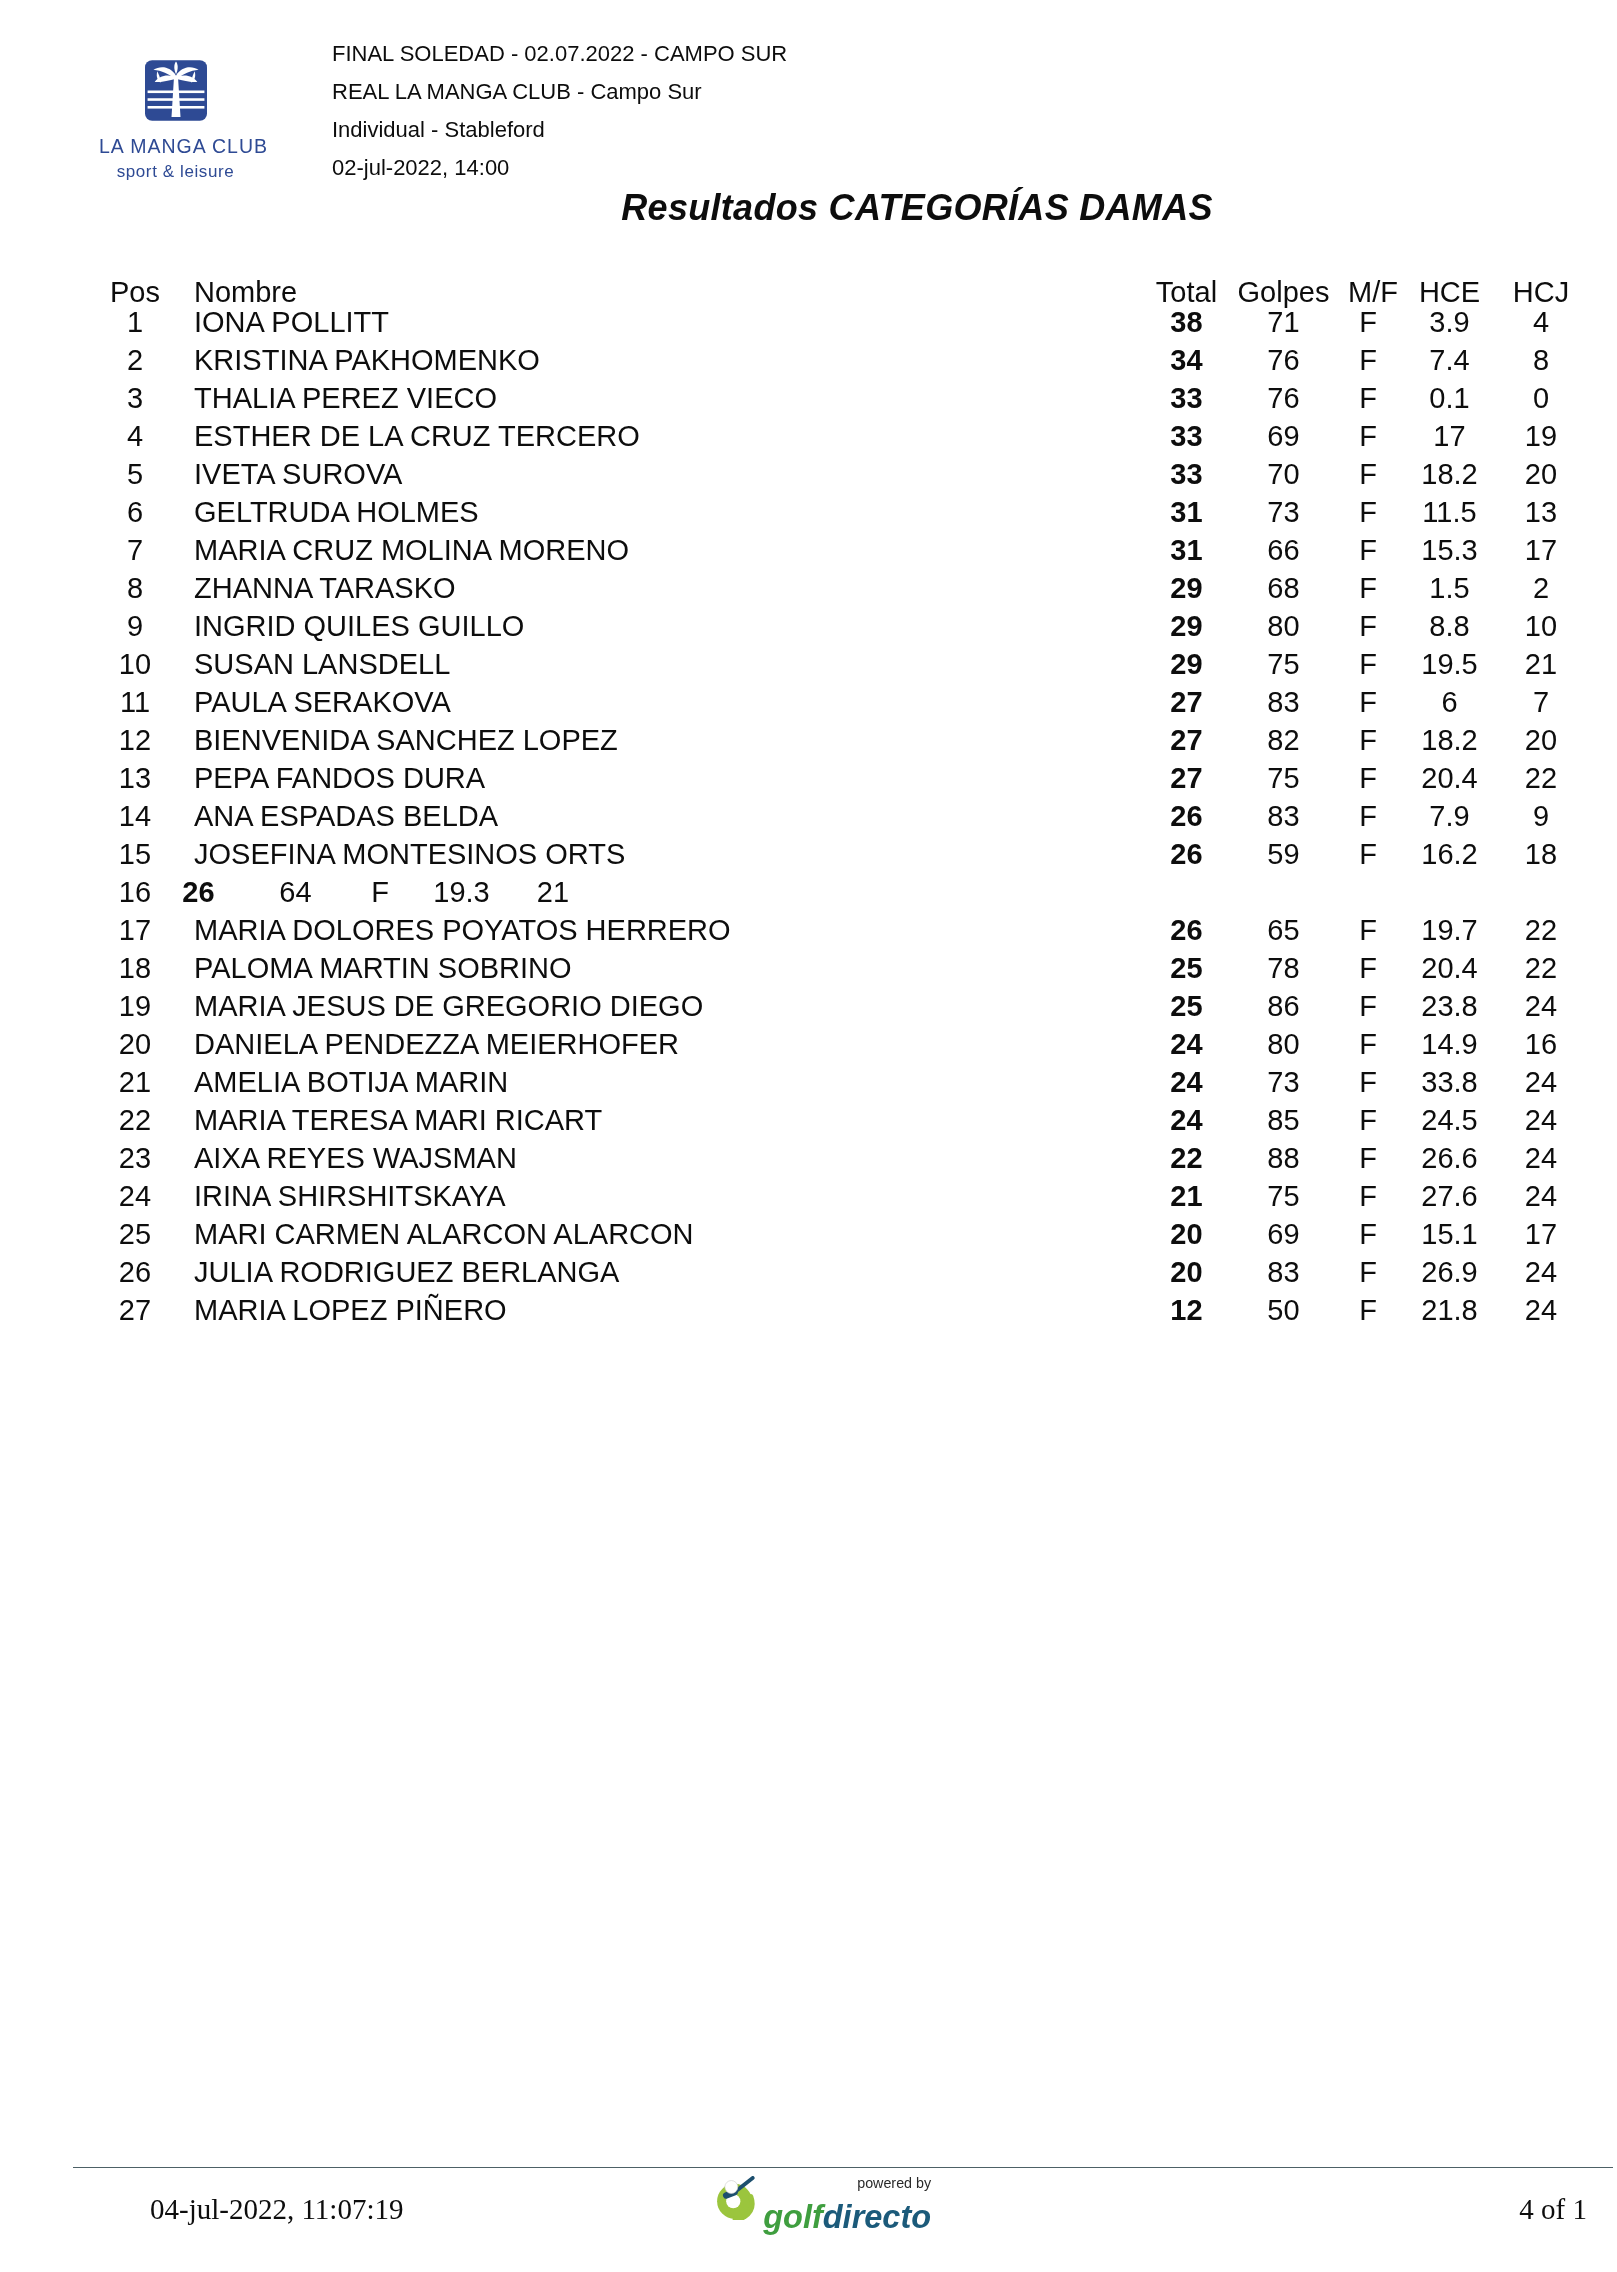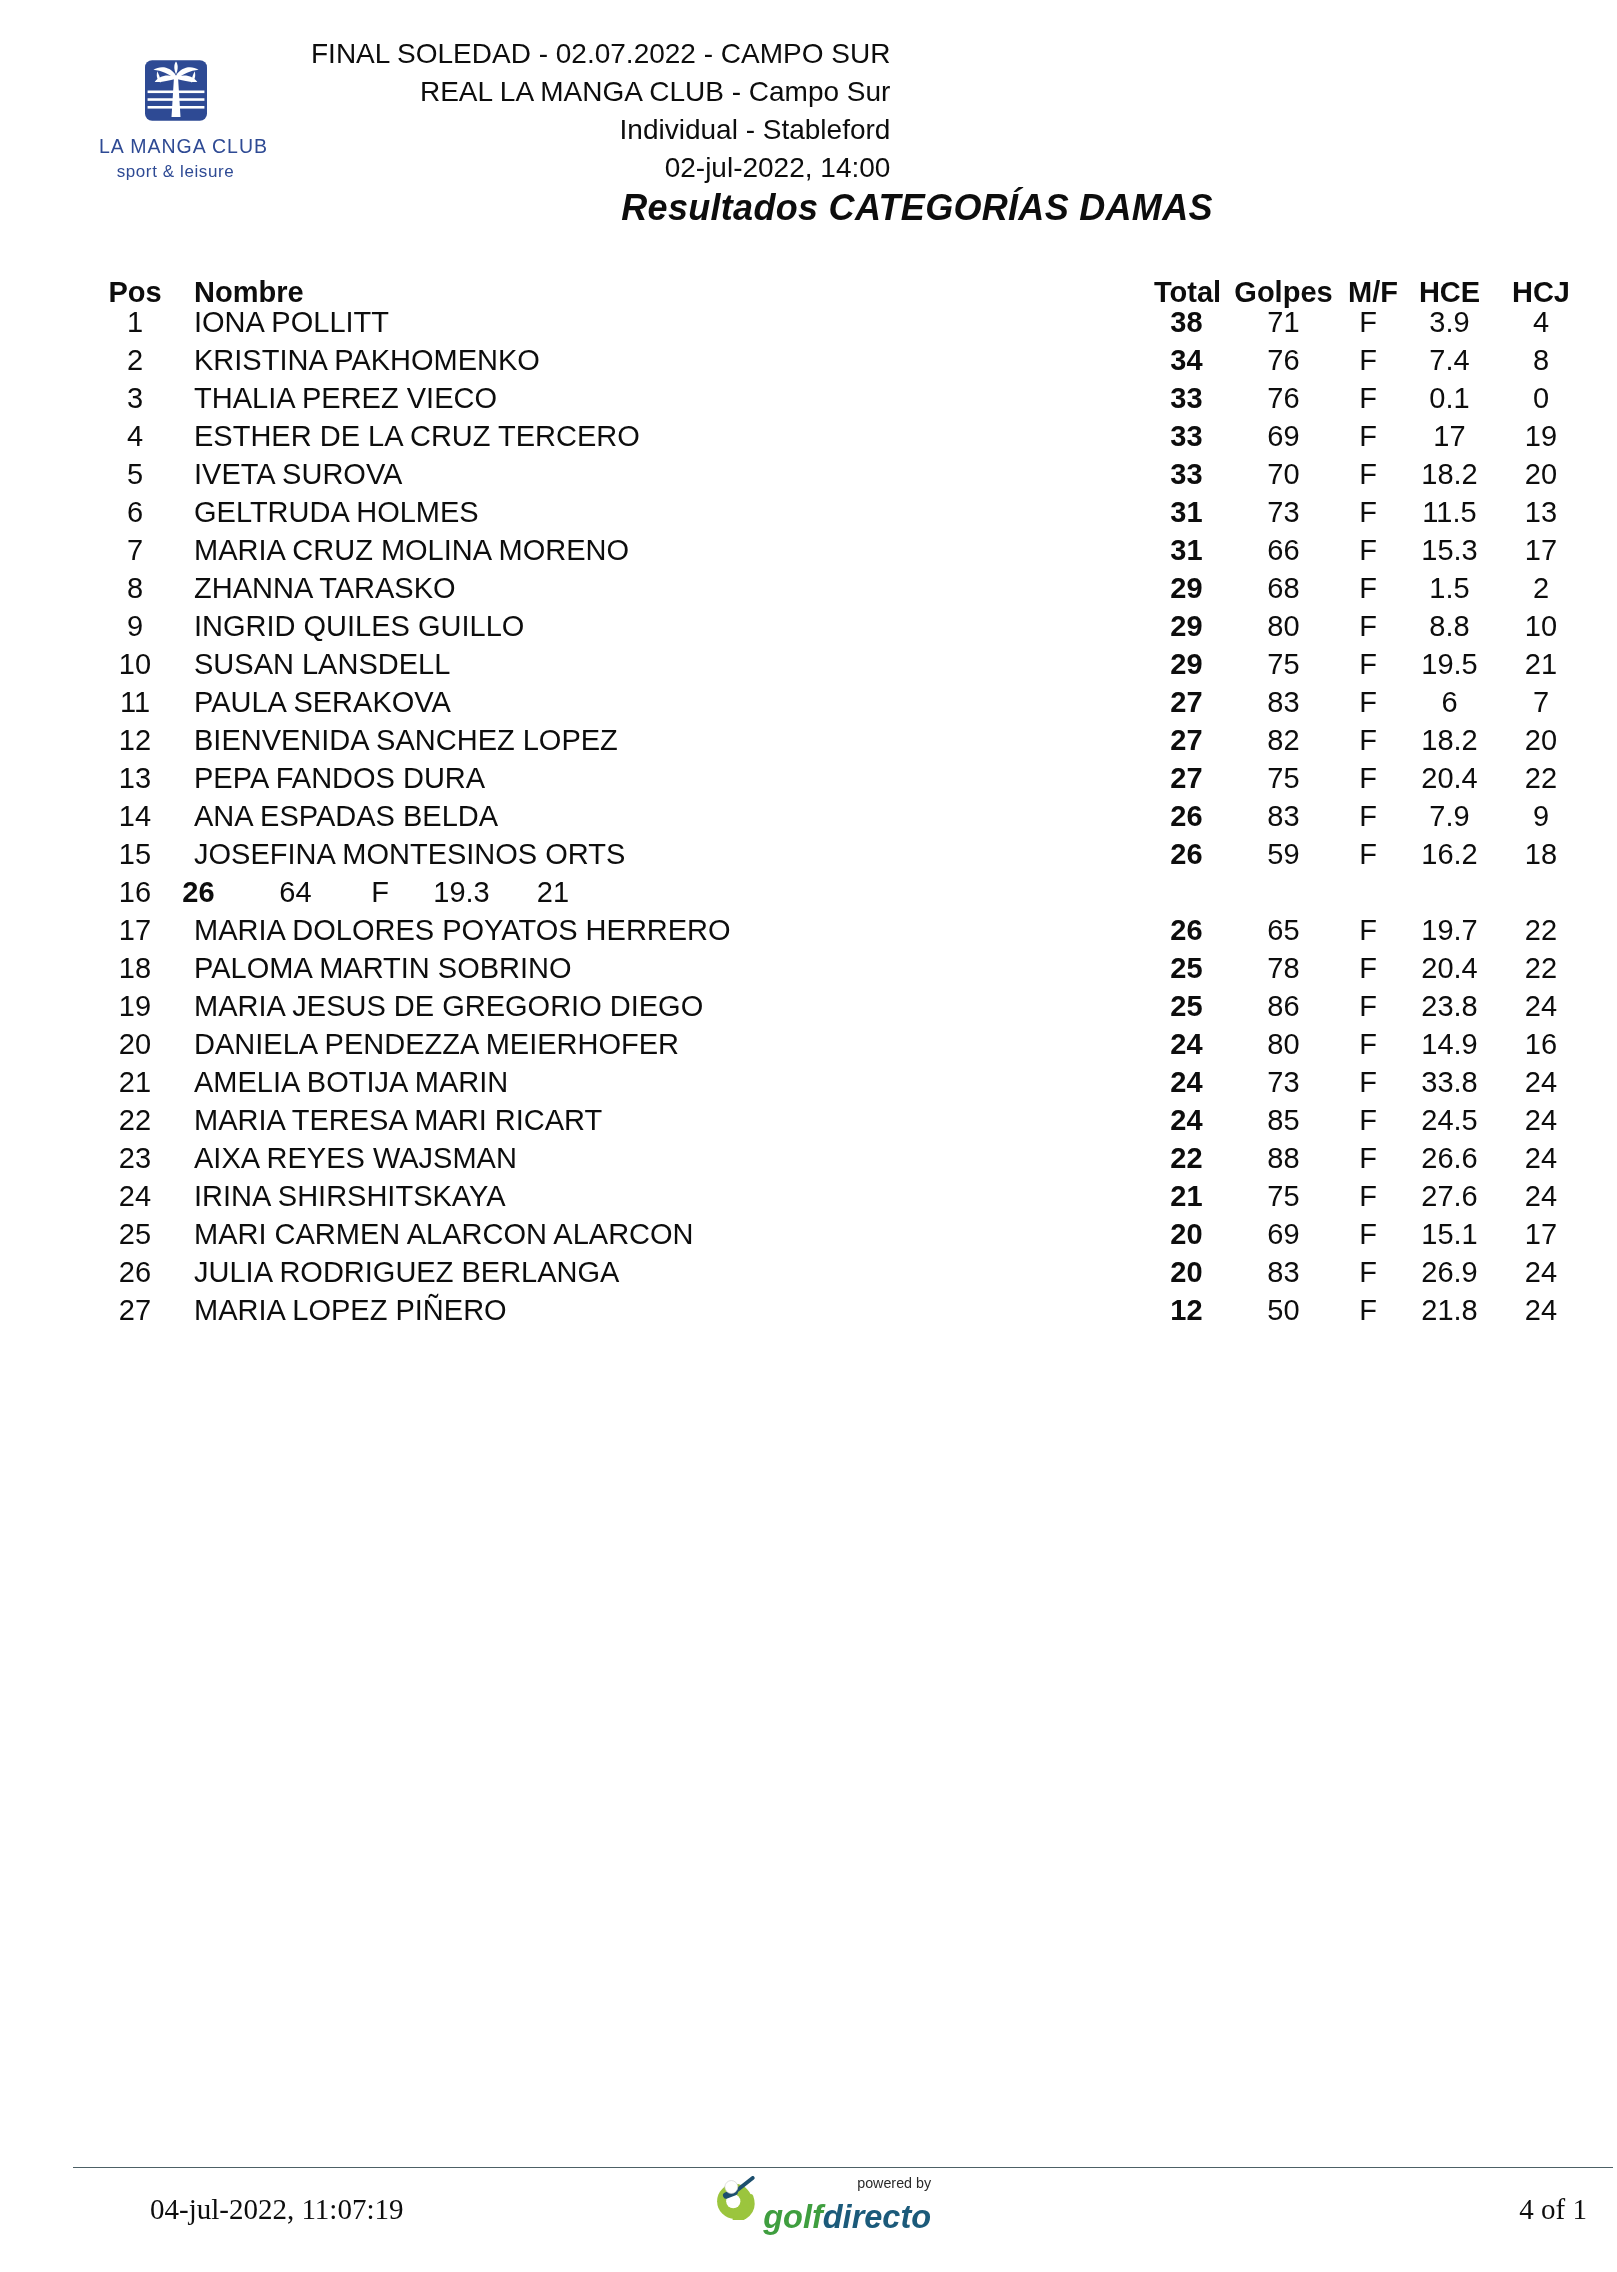--- a/index.html
+++ b/index.html
@@ -6,27 +6,27 @@
   .page{position:relative;width:1618px;height:2273px;background:#ffffff;overflow:hidden;
         font-family:"Liberation Sans",sans-serif;color:#0d0d0d;}
 
   
   .logo-block{position:absolute;left:99px;top:60px;width:153px;text-align:center;}
   .logo-square{display:block;margin:0 auto;}
   .logo-name{margin-top:14.3px;font-size:19.5px;letter-spacing:1px;color:#2e4a94;white-space:nowrap;}
   .logo-tagline{margin-top:3.9px;font-size:17px;letter-spacing:0.6px;color:#2e4a94;}
 
   
-  .header-lines{position:absolute;left:311px;top:35px;font-size:28px;line-height:38px;white-space:nowrap;text-align:right;}
+  .header-lines{position:absolute;left:332px;top:35px;font-size:22px;line-height:38px;white-space:nowrap;}
   .doc-title{position:absolute;top:187px;left:917px;transform:translateX(-50%);
              font-size:36px;font-weight:bold;font-style:italic;white-space:nowrap;letter-spacing:0.3px;}
 
   
   .rtable{position:absolute;left:104px;top:281px;width:1467px;}
-  .thead{display:flex;height:22px;line-height:22px;font-weight:bold;font-size:29px;}
+  .thead{display:flex;height:22px;line-height:22px;font-weight:normal;font-size:29px;}
   .trow{display:flex;height:38px;line-height:38px;font-size:29px;}
   .cell{white-space:nowrap;overflow:visible;}
   .c-pos{width:62px;text-align:center;flex:none;}
   .c-nombre{width:988px;padding-left:28px;box-sizing:border-box;text-align:left;flex:none;}
   .c-total{width:65px;text-align:center;flex:none;}
   .c-golpes{width:129px;text-align:center;flex:none;}
   .c-mf{width:40px;text-align:center;flex:none;}
   .c-hce{width:123px;text-align:center;flex:none;}
   .c-hcj{width:60px;text-align:center;flex:none;}
   .trow .c-total{font-weight:bold;}

